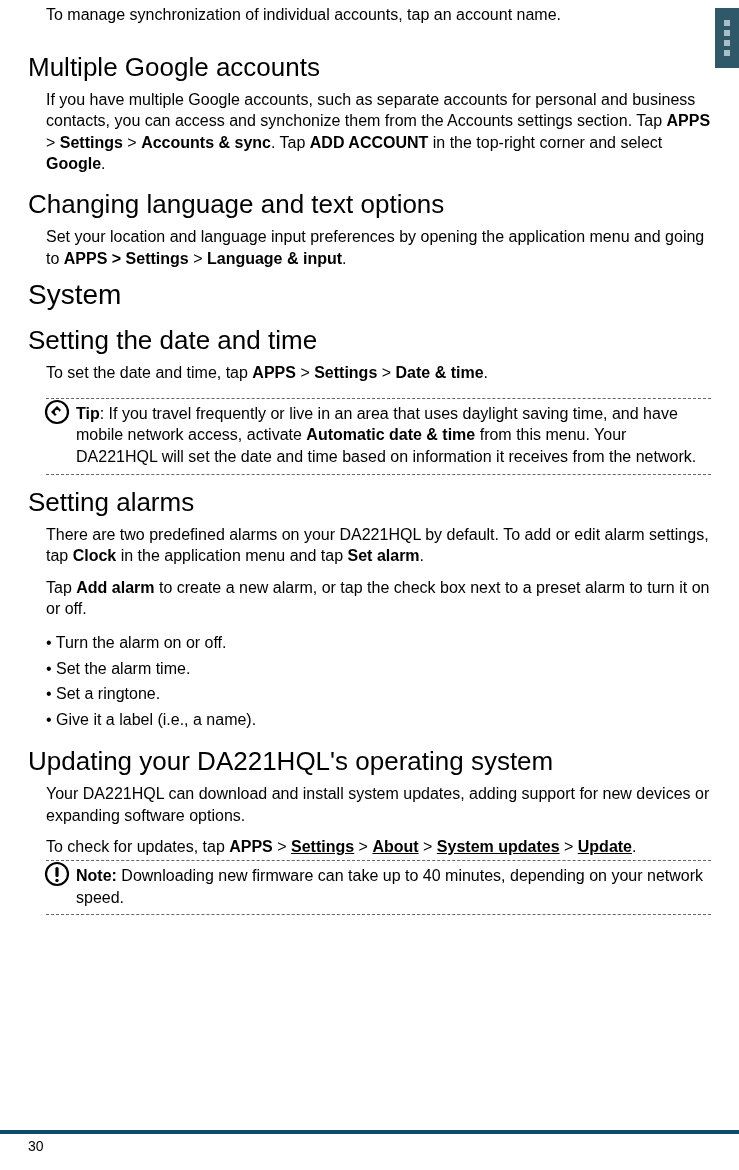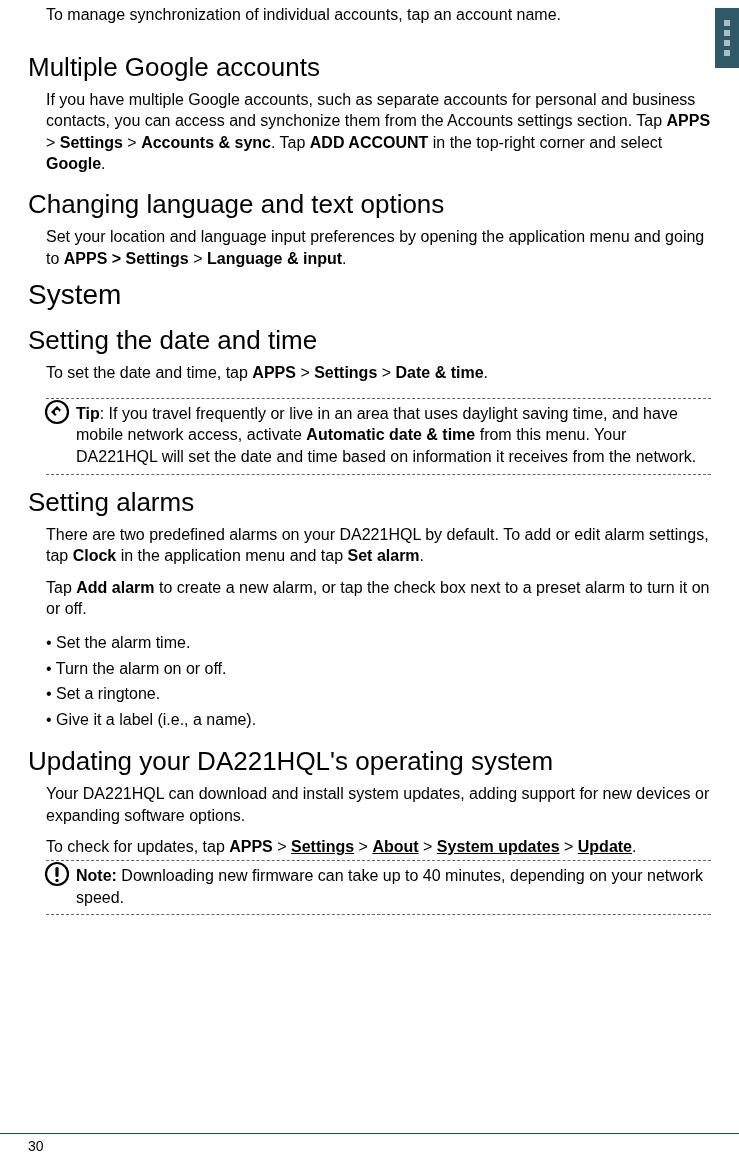--- a/index.html
+++ b/index.html
@@ -8,21 +8,21 @@
     color: #000;
     margin: 0;
     padding: 0;
     width: 739px;
     background: #fff;
   }
   .page {
     padding: 0 28px 12px 28px;
     position: relative;
     min-height: 1130px;
-    border-bottom: 1px solid #0c4a6e;
+    border-bottom: 4px solid #0c4a6e;
     box-sizing: border-box;
   }
   .side-tab {
     position: absolute;
     right: 0;
     top: 4px;
     width: 24px;
     height: 60px;
     background: #2f5869;
     display: flex;
@@ -122,22 +122,22 @@
   </div>
 
   <h2 style="margin-top:12px;">Setting alarms</h2>
   <p class="body">
     <span>There are two predefined alarms on your DA221HQL by default. To add or edit alarm settings, tap </span><span class="b">Clock</span><span> in the application menu and tap </span><span class="b">Set alarm</span><span>.</span>
   </p>
   <p class="body">
     <span>Tap </span><span class="b">Add alarm</span><span> to create a new alarm, or tap the check box next to a preset alarm to turn it on or off.</span>
   </p>
   <div class="bullets">
+    <div>• Turn the alarm on or off.</div>
     <div>• Set the alarm time.</div>
-    <div>• Turn the alarm on or off.</div>
     <div>• Set a ringtone.</div>
     <div>• Give it a label (i.e., a name).</div>
   </div>
 
   <h2>Updating your DA221HQL's operating system</h2>
   <p class="body">Your DA221HQL can download and install system updates, adding support for new devices or expanding software options.</p>
   <p class="body" style="margin-bottom:0;">
     <span>To check for updates, tap </span><span class="b">APPS</span><span> &gt; </span><span class="b u">Settings</span><span> &gt; </span><span class="b u">About</span><span> &gt; </span><span class="b u">System updates</span><span> &gt; </span><span class="b u">Update</span><span>.</span>
   </p>
 

